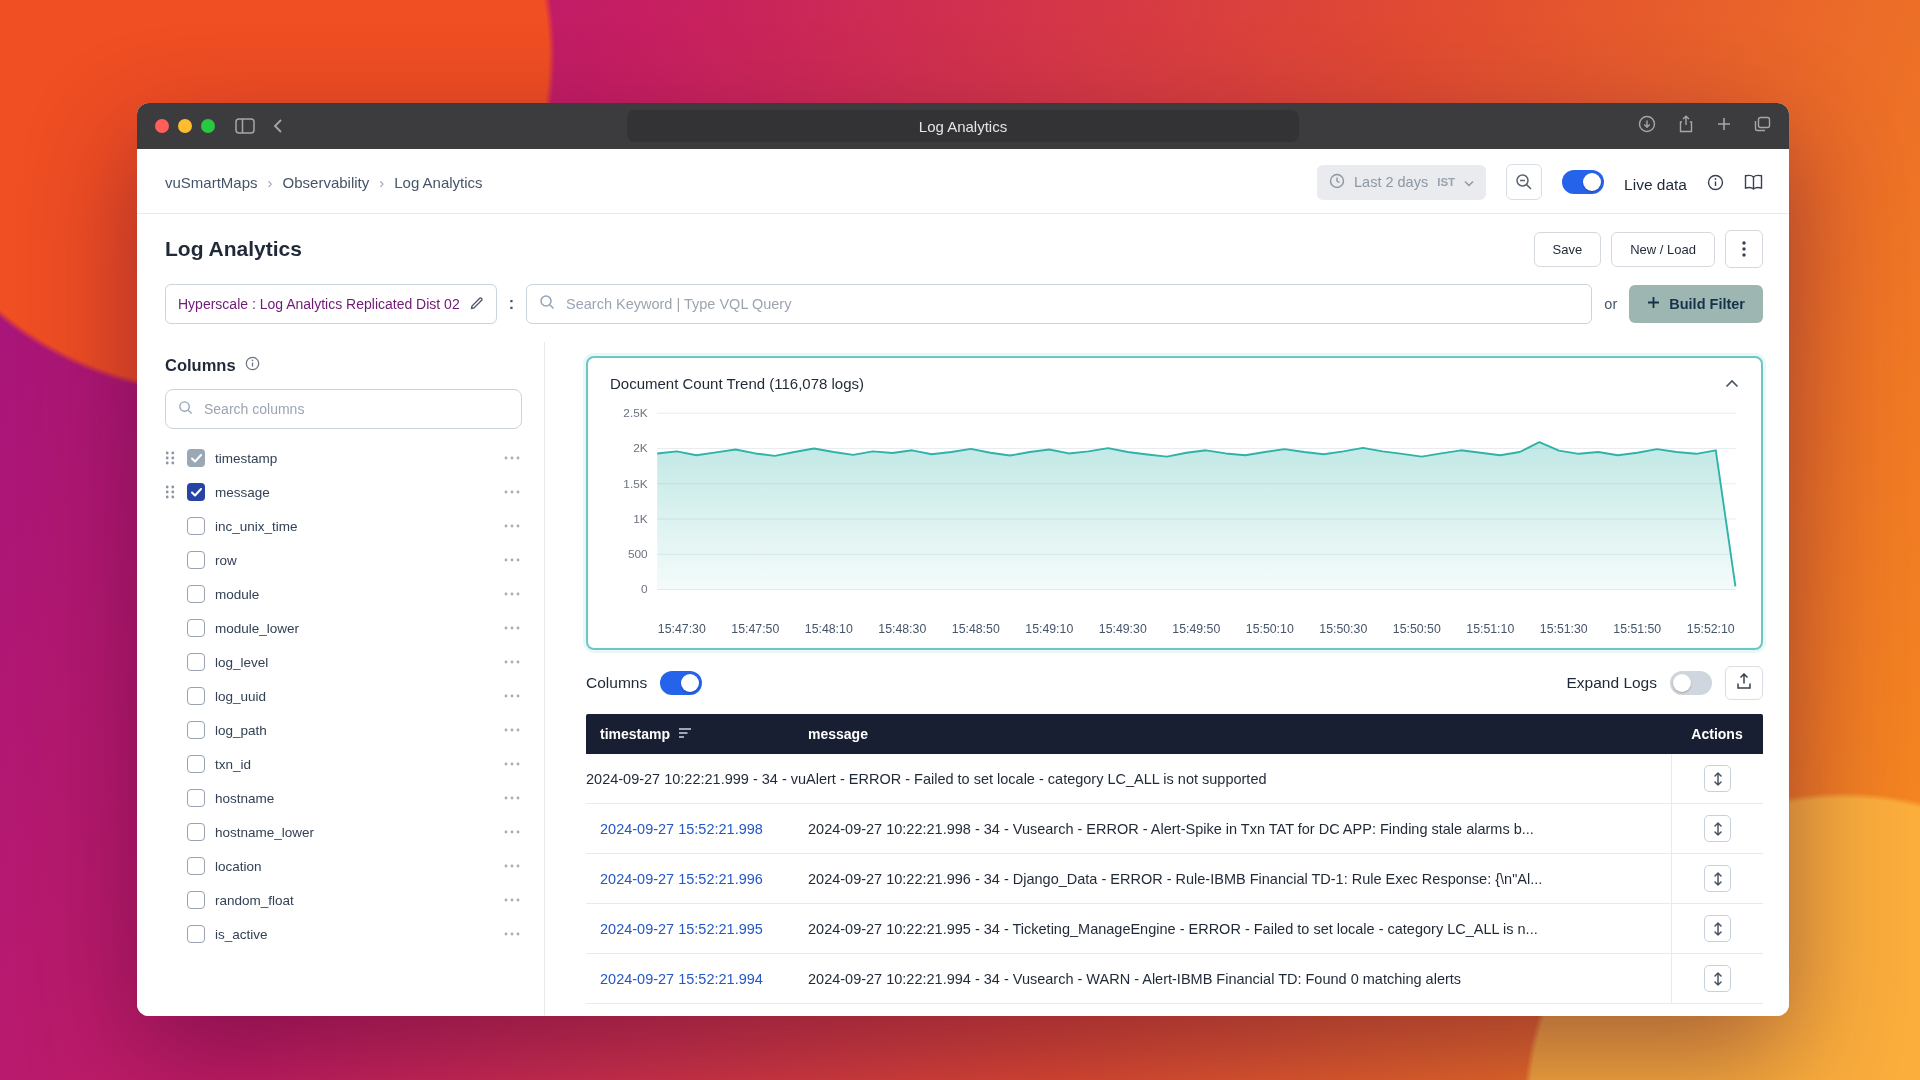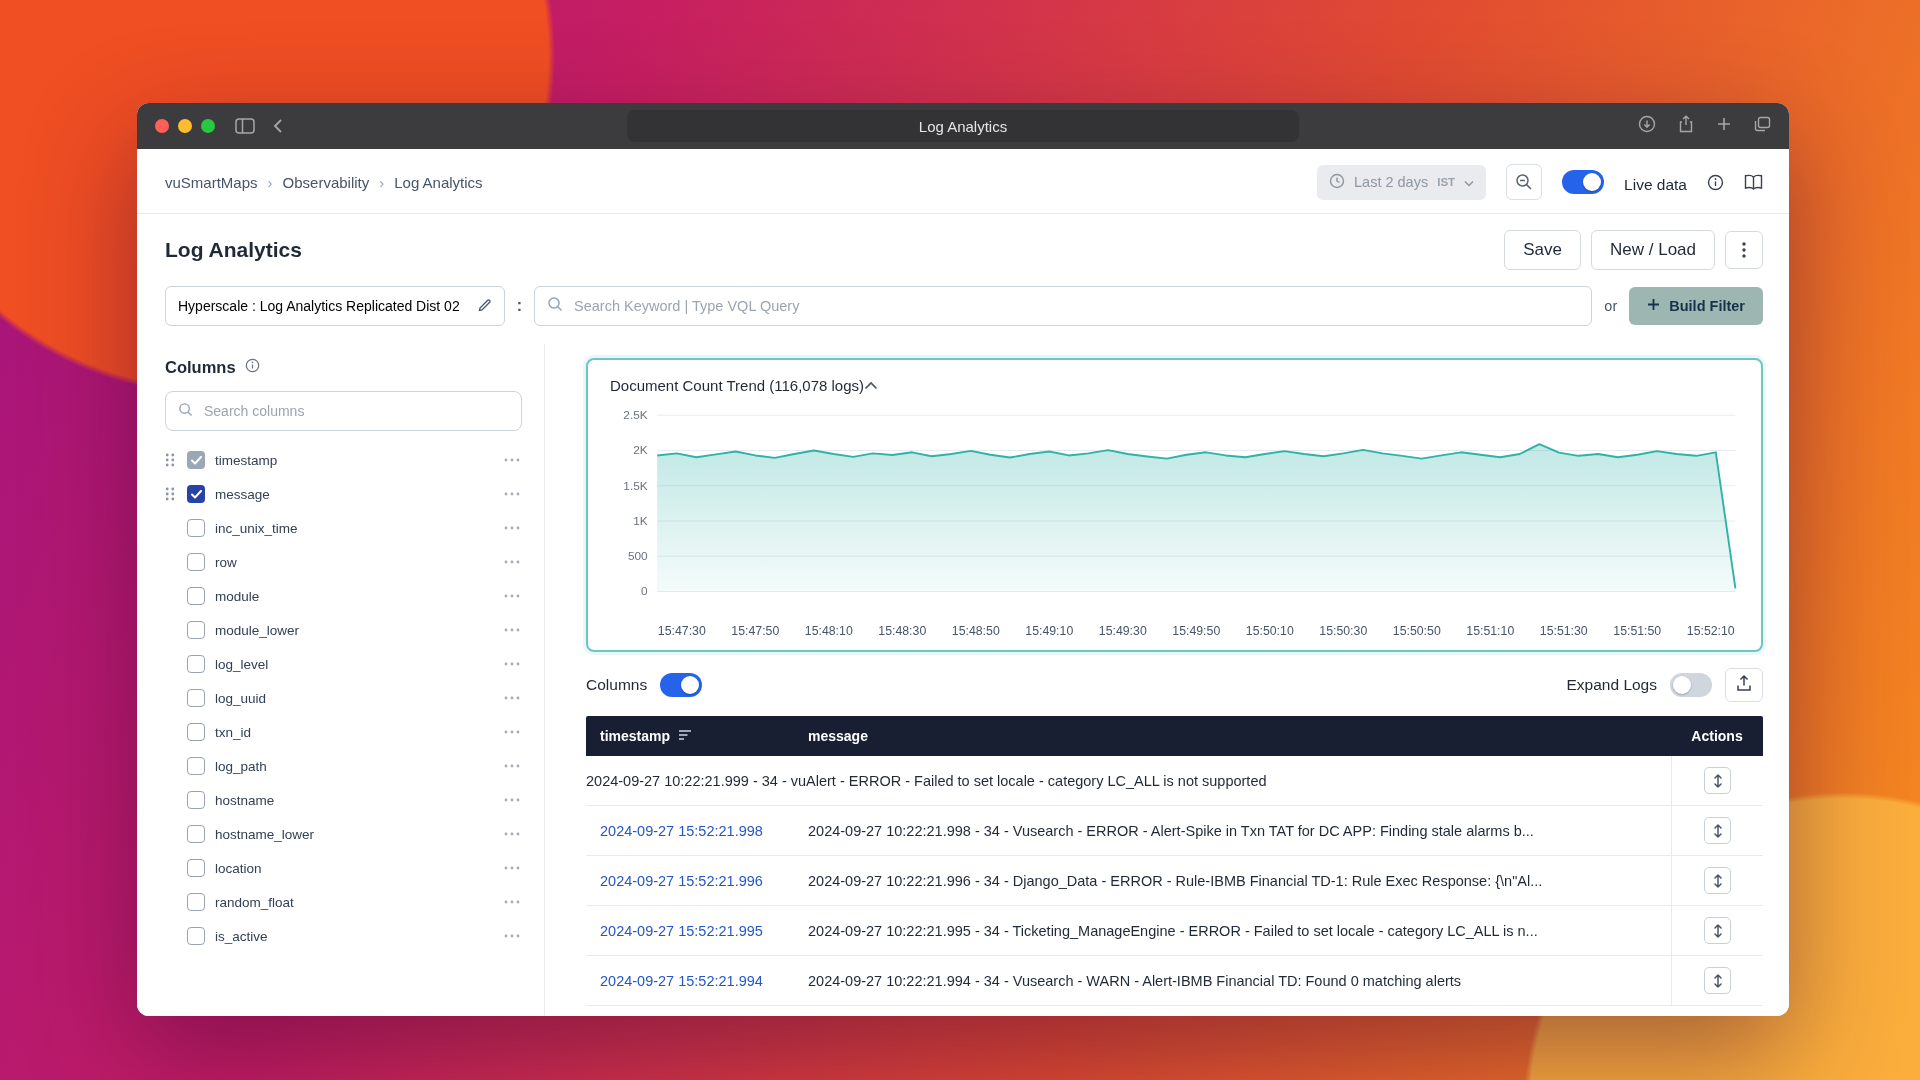--- a/index.html
+++ b/index.html
@@ -38,27 +38,27 @@
   .toggle.on{background:#2563eb}.toggle.off{background:#cfd6dd}
   .toggle::after{content:"";position:absolute;width:18px;height:18px;border-radius:50%;background:#fff;
     top:3px;box-shadow:0 1px 2px rgba(0,0,0,.25);}
   .toggle.on::after{right:3px}.toggle.off::after{left:3px}
   .live-label{font-size:15.5px;color:#1f2937;margin-top:6px;}
   .plain-ic{background:none;border:none;color:#374151;display:flex;align-items:center;padding:0;}
   .hr{height:1px;background:#e8eaee;flex:0 0 auto;}
   .header-row{display:flex;align-items:center;justify-content:space-between;padding:16px 26px 10px 28px;}
   .page-title{font-size:21px;font-weight:700;color:#1f2937;}
   .hdr-buttons{display:flex;gap:10px;align-items:center;}
-  .btn{border:1px solid #d4d9e0;background:#fff;border-radius:6px;padding:9px 18px;font-size:17px;
+  .btn{border:1px solid #d4d9e0;background:#fff;border-radius:6px;padding:9px 18px;font-size:13px;
     color:#1f2937;cursor:pointer;font-family:inherit;}
   .kebab{width:38px;height:38px;display:flex;align-items:center;justify-content:center;padding:0;}
   
   .filter-row{display:flex;align-items:center;gap:12px;padding:6px 26px 18px 28px;}
-  .source-pill{display:flex;align-items:center;gap:18px;border:1px solid #cbd3dd;border-radius:6px;
-    padding:0 12px;height:38px;font-size:14px;color:#000000;white-space:nowrap;background:#fff;cursor:pointer;}
+  .source-pill{display:flex;align-items:center;gap:10px;border:1px solid #cbd3dd;border-radius:6px;
+    padding:0 12px;height:38px;font-size:14px;color:#701a75;white-space:nowrap;background:#fff;cursor:pointer;}
   .colon{color:#475569;font-weight:700;}
   .vql-search{flex:1;display:flex;align-items:center;gap:9px;border:1px solid #cbd3dd;border-radius:6px;
     padding:0 12px;height:38px;background:#fff;}
   .vql-search input{border:none;outline:none;flex:1;font-size:14.5px;color:#334155;font-family:inherit;background:transparent;}
   ::placeholder{color:#9aa5b1;opacity:1;}
   .or{color:#475569;font-size:14.5px;}
   .build-btn{display:flex;align-items:center;gap:9px;background:#9db6b1;border:none;border-radius:6px;
     padding:0 18px;height:38px;font-size:14.5px;color:#16324a;font-weight:600;cursor:pointer;font-family:inherit;}
   
   .body-row{flex:1;display:flex;min-height:0;gap:17px;}
@@ -75,21 +75,21 @@
     display:flex;align-items:center;justify-content:center;cursor:pointer;}
   .cb.un{border:1.5px solid #98a2b0;background:#fff;}
   .cb.checked{background:#2743a6;}
   .cb.checked.disabled{background:#9aa7b5;}
   .col-label{font-size:13.5px;color:#334155;}
   .col-more{margin-left:auto;display:flex;align-items:center;color:#a2abb8;cursor:pointer;padding-right:2px;}
   
   .main{flex:1;min-width:0;display:flex;flex-direction:column;padding:14px 26px 0 24px;}
   .chart-card{border:2px solid #6cc7c4;border-radius:8px;padding:16px 18px 4px;
     box-shadow:0 0 0 3px rgba(108,199,196,.14);background:#fff;}
-  .chart-head{display:flex;align-items:center;padding:0 4px;}
+  .chart-head{display:flex;justify-content:space-between;align-items:center;padding:0 4px;}
   .chart-title{font-size:15px;color:#1f2937;font-weight:500;}
   .chart-svg{display:block;width:100%;height:auto;margin-top:8px;}
   .controls-row{display:flex;align-items:center;justify-content:space-between;margin-top:16px;}
   .ctrl-left,.ctrl-right{display:flex;align-items:center;gap:13px;}
   .ctrl-label{font-size:15.5px;color:#1f2937;}
   .export-btn{width:38px;height:34px;}
   
   .log-table{margin-top:14px;flex:1;display:flex;flex-direction:column;overflow:hidden;}
   .t-head{display:flex;background:#191f33;color:#fff;height:40px;align-items:center;flex:0 0 auto;border-radius:2px 2px 0 0;}
   .c-ts{flex:0 0 222px;padding-left:14px;box-sizing:border-box;}
@@ -396,33 +396,33 @@
                 <svg width="16" height="4" viewBox="0 0 16 4" fill="#a2abb8">
                   <circle cx="2" cy="2" r="1.4"></circle>
                   <circle cx="8" cy="2" r="1.4"></circle>
                   <circle cx="14" cy="2" r="1.4"></circle>
                 </svg>
               </span>
             </div>
             <div class="col-item">
               <span class="drag"></span>
               <span class="cb un"></span>
+              <span class="col-label">log_path</span>
+              <span class="col-more">
+                <svg width="16" height="4" viewBox="0 0 16 4" fill="#a2abb8">
+                  <circle cx="2" cy="2" r="1.4"></circle>
+                  <circle cx="8" cy="2" r="1.4"></circle>
+                  <circle cx="14" cy="2" r="1.4"></circle>
+                </svg>
+              </span>
+            </div>
+            <div class="col-item">
+              <span class="drag"></span>
+              <span class="cb un"></span>
               <span class="col-label">txn_id</span>
-              <span class="col-more">
-                <svg width="16" height="4" viewBox="0 0 16 4" fill="#a2abb8">
-                  <circle cx="2" cy="2" r="1.4"></circle>
-                  <circle cx="8" cy="2" r="1.4"></circle>
-                  <circle cx="14" cy="2" r="1.4"></circle>
-                </svg>
-              </span>
-            </div>
-            <div class="col-item">
-              <span class="drag"></span>
-              <span class="cb un"></span>
-              <span class="col-label">log_path</span>
               <span class="col-more">
                 <svg width="16" height="4" viewBox="0 0 16 4" fill="#a2abb8">
                   <circle cx="2" cy="2" r="1.4"></circle>
                   <circle cx="8" cy="2" r="1.4"></circle>
                   <circle cx="14" cy="2" r="1.4"></circle>
                 </svg>
               </span>
             </div>
             <div class="col-item">
               <span class="drag"></span>

